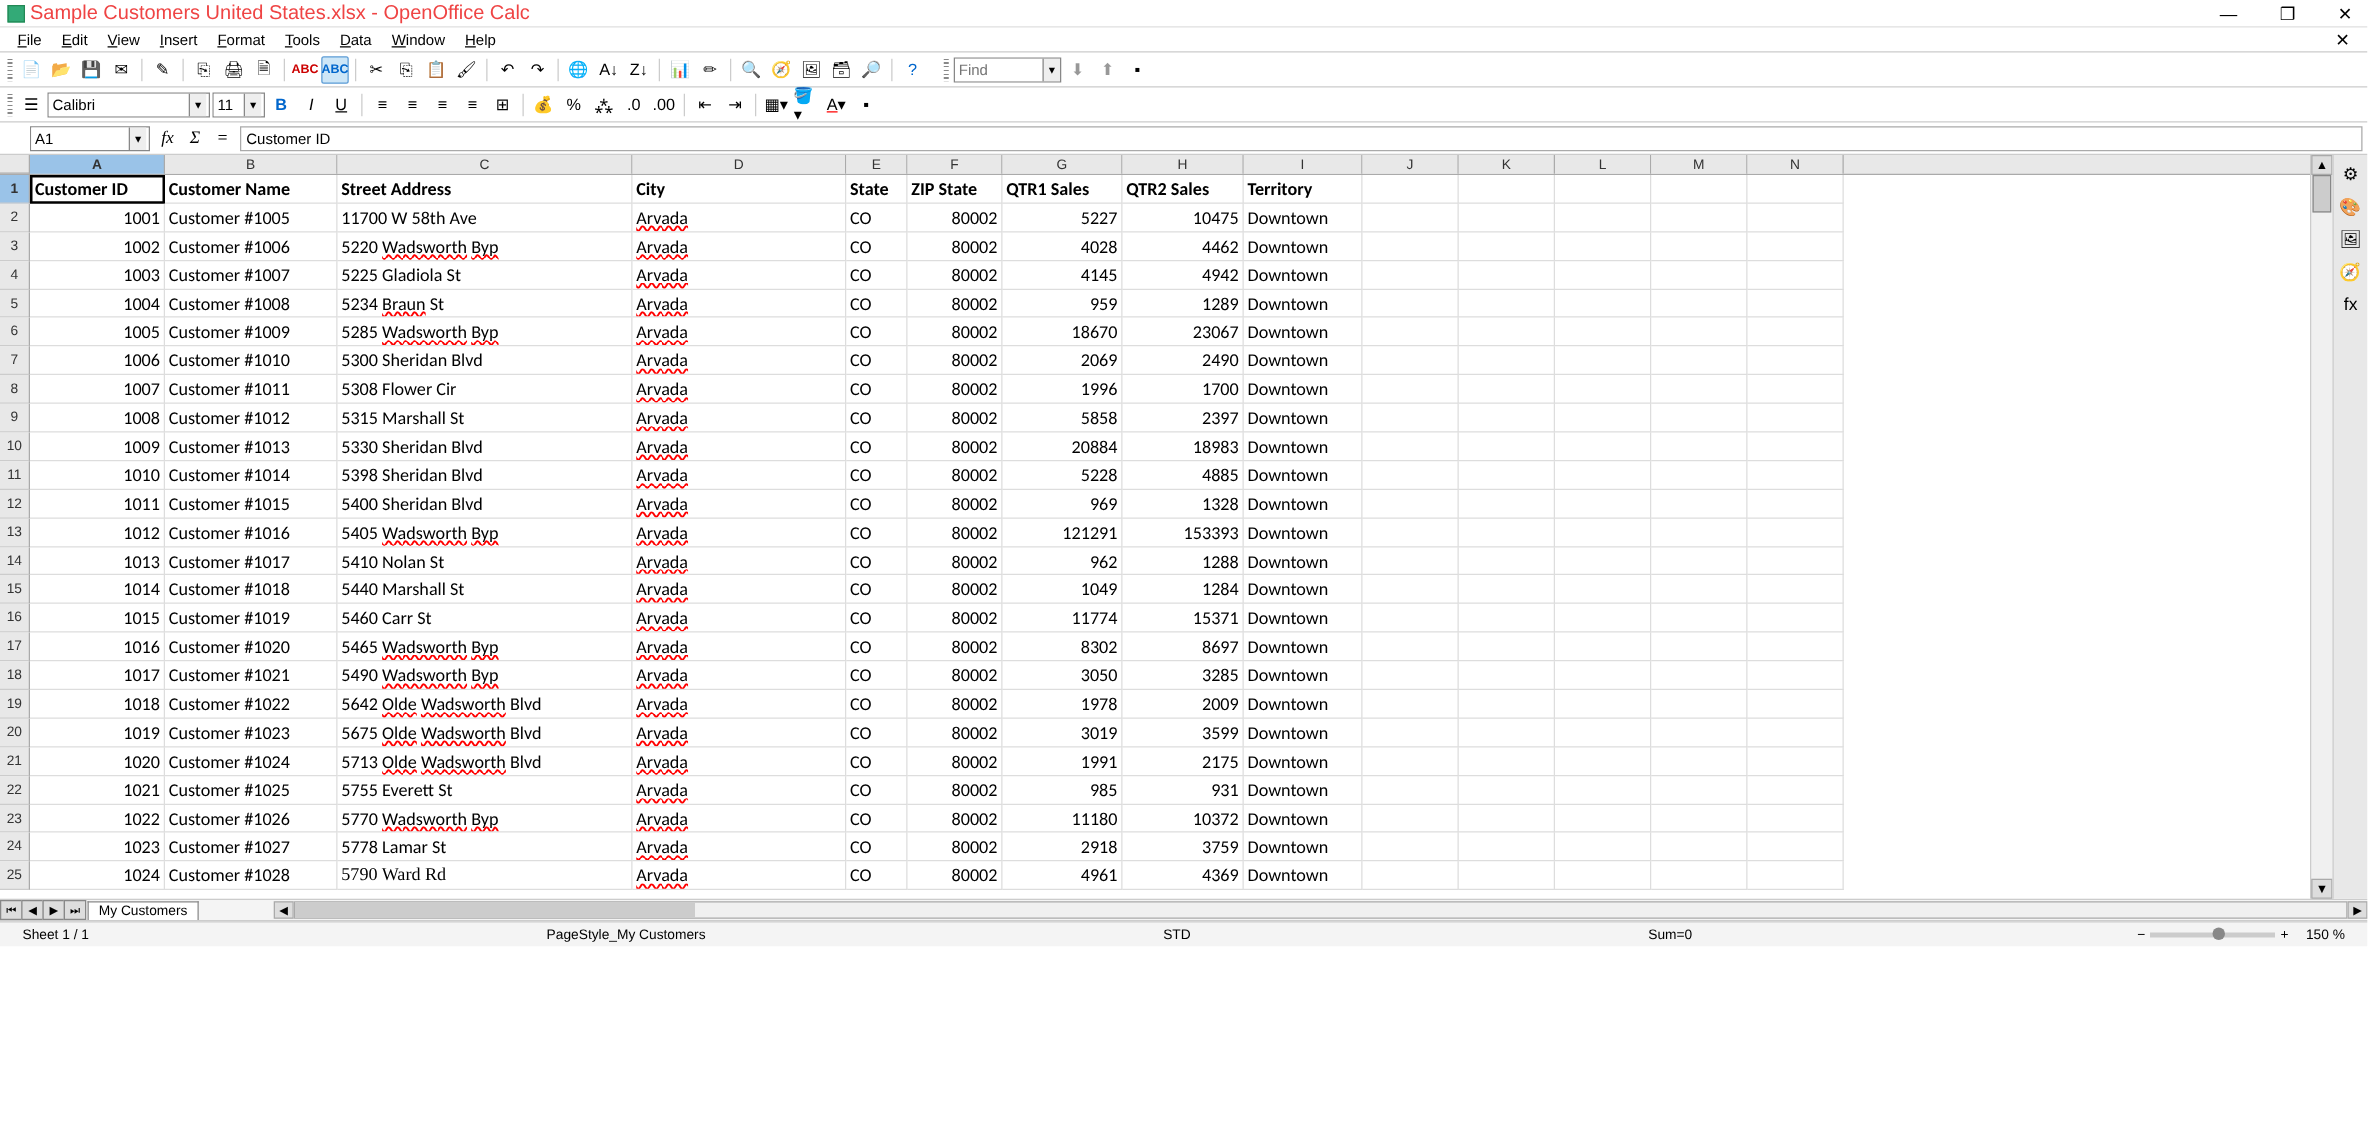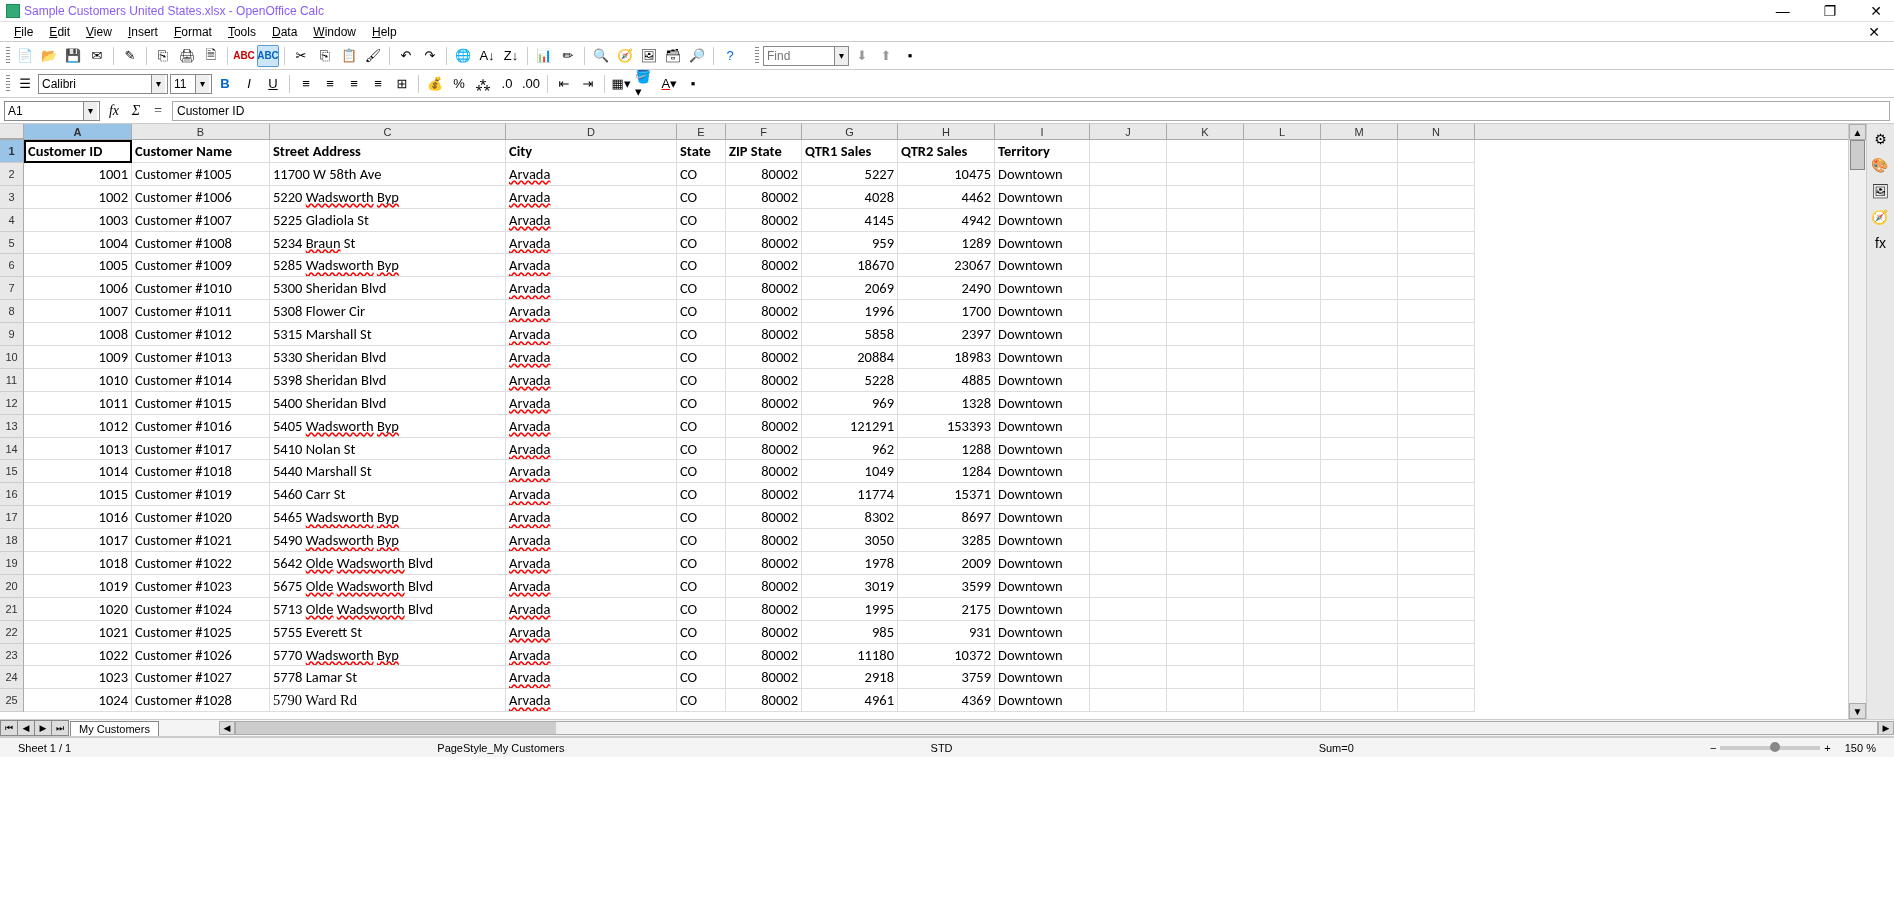--- a/index.html
+++ b/index.html
@@ -1,38 +1,38 @@
 <!DOCTYPE html>
 <html><head>
 <meta charset="utf-8">
 <style>
 * { box-sizing: border-box; margin: 0; padding: 0; }
 body { font-family: "Segoe UI", Tahoma, sans-serif; font-size: 12px; background: #fff; overflow: hidden; height: 899px; width: 1894px; }
 .titlebar { height: 22px; display: flex; align-items: center; padding: 0 6px; background: #fff; border-bottom: 1px solid #e0e0e0; position: relative; }
 .titlebar .doc-icon { width: 14px; height: 14px; margin-right: 4px; background: #3a7; border: 1px solid #285; display:inline-block;}
-.titlebar .title-text { font-size: 12px; color: #8b5cf6; }
+.titlebar .title-text { font-size: 16px; color: #ef4444; }
 .win-controls { position: absolute; right: 4px; top: 0; display: flex; gap: 18px; align-items: center; height: 100%; font-size: 14px; }
 .win-controls span { cursor: default; padding: 0 8px; }
 .menubar { height: 20px; display: flex; align-items: center; padding: 0 6px; gap: 0; border-bottom: 1px solid #ccc; justify-content: space-between;}
 .menubar .menus { display:flex; gap:0; }
 .menubar .menu-item { padding: 0 8px; cursor: default; font-size: 12px; }
 .menubar .closebtn { font-size:14px; padding: 0 8px; cursor:default; }
 .toolbar { height: 28px; display: flex; align-items: center; padding: 0 4px; gap: 2px; border-bottom: 1px solid #ccc; }
 .tb-btn { width: 22px; height: 22px; display: flex; align-items: center; justify-content: center; border: 1px solid transparent; cursor: default; font-size: 13px; border-radius:2px;}
 .tb-btn.active { background: #cde6f7; border: 1px solid #5b9bd5; }
 .tb-sep { width: 1px; height: 18px; background: #ccc; margin: 0 3px; }
 .tb-grip { width:4px; height:18px; background: repeating-linear-gradient(#888 0,#888 1px,transparent 1px,transparent 3px); margin:0 2px; }
 .tb-dropdown { display:flex; align-items:center; border:1px solid #888; height:20px; background:white; }
 .tb-dropdown input { border:none; outline:none; height:18px; padding:0 3px; font-size:12px; }
 .tb-dropdown .arrow { width:14px; text-align:center; font-size:10px; background:#eee; height:100%; display:flex;align-items:center;justify-content:center; border-left:1px solid #888;}
 .fmtbar { height: 28px; display: flex; align-items: center; padding: 0 4px; gap: 2px; border-bottom: 1px solid #ccc; }
 .font-select { width: 130px; }
 .size-select { width: 42px; }
 .formulabar { height: 26px; display: flex; align-items: center; padding: 2px 4px; border-bottom: 1px solid #ccc; gap: 4px; }
-.cellref { width: 96px; }
+.cellref { width: 96px; margin-left: 20px; }
 .fx-icons { display: flex; gap: 2px; }
 .fx-btn { width:20px; height:20px; display:flex;align-items:center;justify-content:center; font-style: italic; font-family: "Times New Roman", serif; font-size: 14px; cursor:default; }
 .formula-input { flex: 1; border: 1px solid #aaa; height: 20px; padding: 0 4px; font-size:12px; }
 .workspace { display: flex; height: 595px; }
 .grid-area { flex:1; display: flex; flex-direction: column; overflow: hidden; }
 .col-headers { display: flex; height: 16px; background: #e8e8e8; border-bottom: 1px solid #aaa; }
 .rowhead-corner { width: 24px; min-width:24px; background: #e8e8e8; border-right: 1px solid #aaa; border-bottom: 1px solid #aaa;}
 .col-head { border-right: 1px solid #aaa; text-align: center; font-size: 11px; color: #333; background: #e8e8e8; display:flex;align-items:center;justify-content:center; cursor:default; }
 .col-head.selected { background: #9ac3e8; font-weight: bold; }
 .grid-body { flex: 1; overflow: hidden; position: relative; }
@@ -615,21 +615,21 @@
           <div class="cell num" style="width: 108px; min-width: 108px;">1020</div>
           <div class="cell " style="width: 138px; min-width: 138px;">Customer #1024</div>
           <div class="cell " style="width: 236px; min-width: 236px;">
             <span>5713 <span class="spell-err">Olde</span> <span class="spell-err">Wadsworth</span> Blvd</span>
           </div>
           <div class="cell " style="width: 171px; min-width: 171px;">
             <span><span class="spell-err">Arvada</span></span>
           </div>
           <div class="cell " style="width: 49px; min-width: 49px;">CO</div>
           <div class="cell num" style="width: 76px; min-width: 76px;">80002</div>
-          <div class="cell num" style="width: 96px; min-width: 96px;">1995</div>
+          <div class="cell num" style="width: 96px; min-width: 96px;">1991</div>
           <div class="cell num" style="width: 97px; min-width: 97px;">2175</div>
           <div class="cell " style="width: 95px; min-width: 95px;">Downtown</div>
           <div class="cell " style="width: 77px; min-width: 77px;"></div>
           <div class="cell " style="width: 77px; min-width: 77px;"></div>
           <div class="cell " style="width: 77px; min-width: 77px;"></div>
           <div class="cell " style="width: 77px; min-width: 77px;"></div>
           <div class="cell " style="width: 77px; min-width: 77px;"></div>
         </div>
         <div class="grid-row">
           <div class="row-head">22</div>

